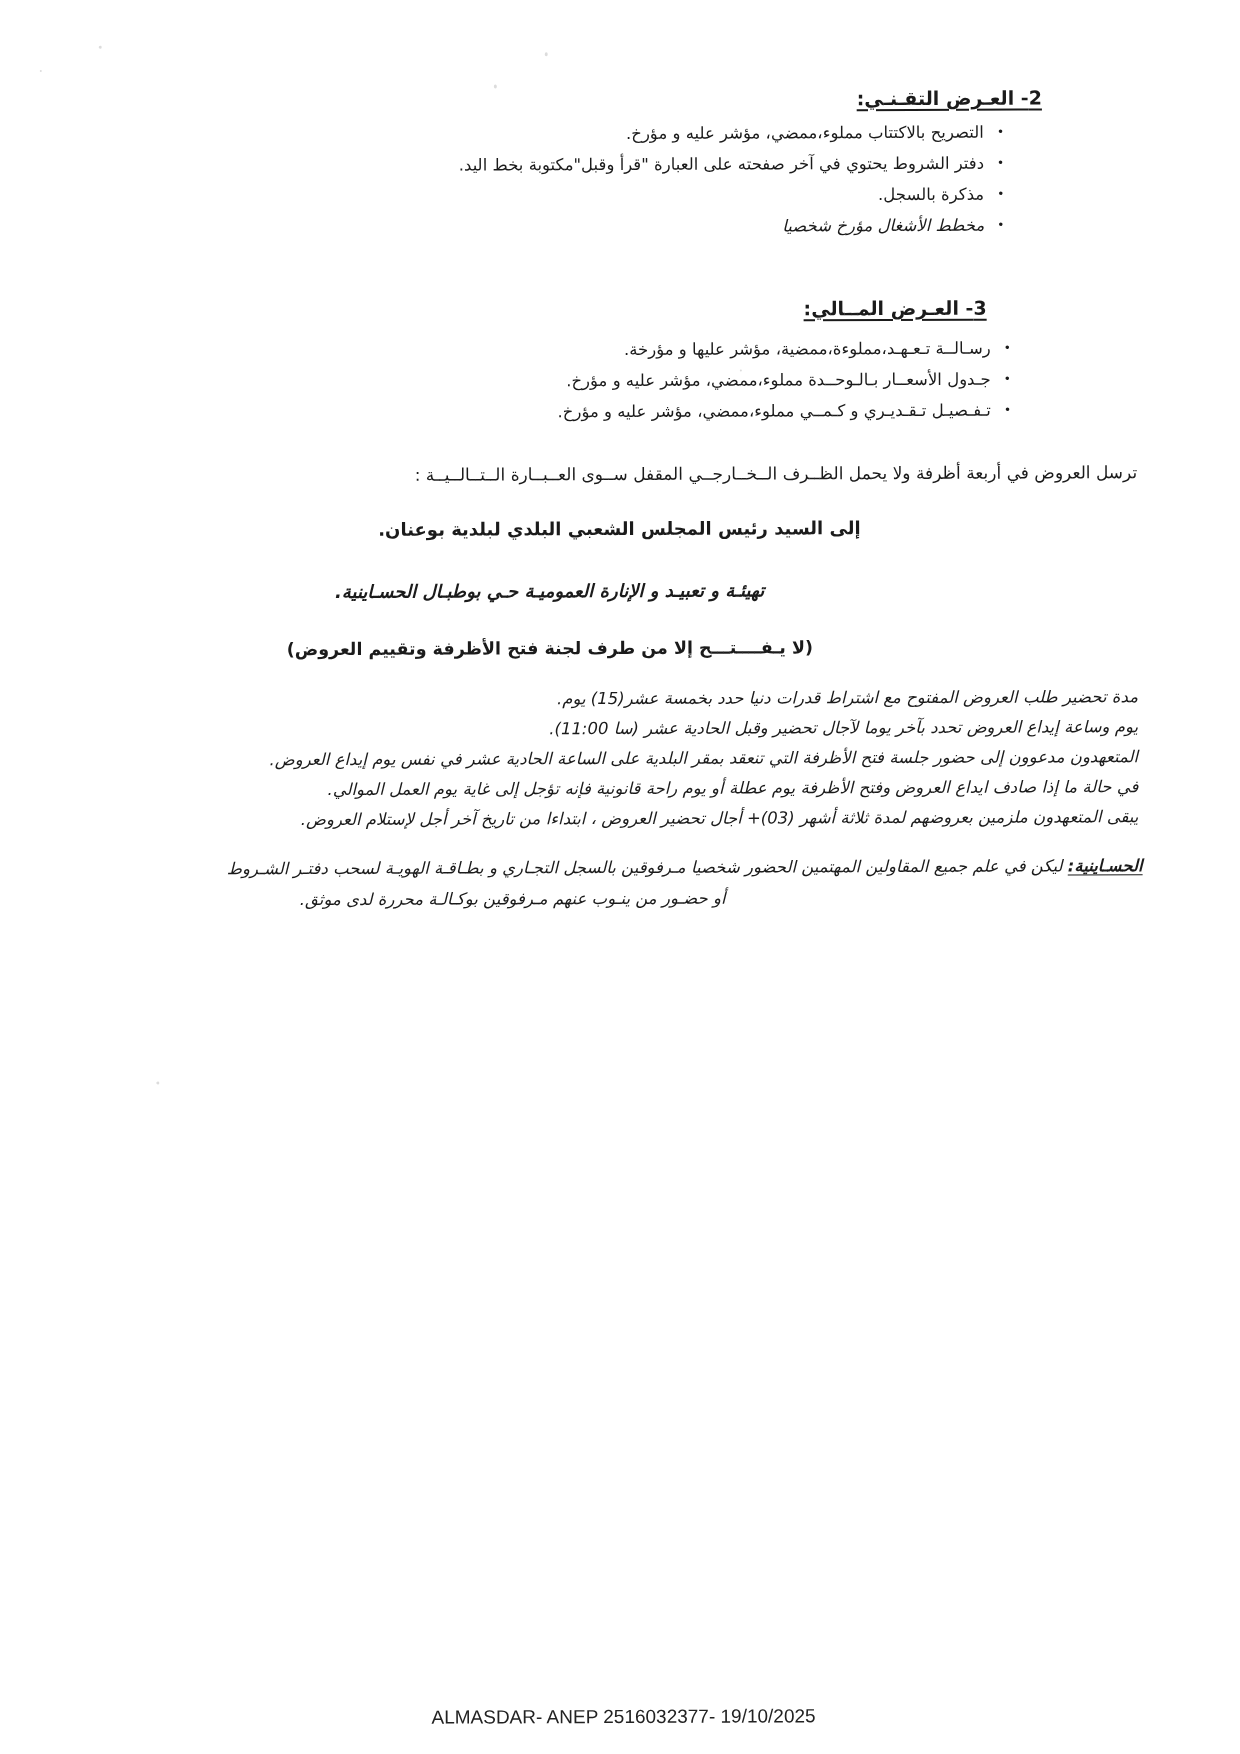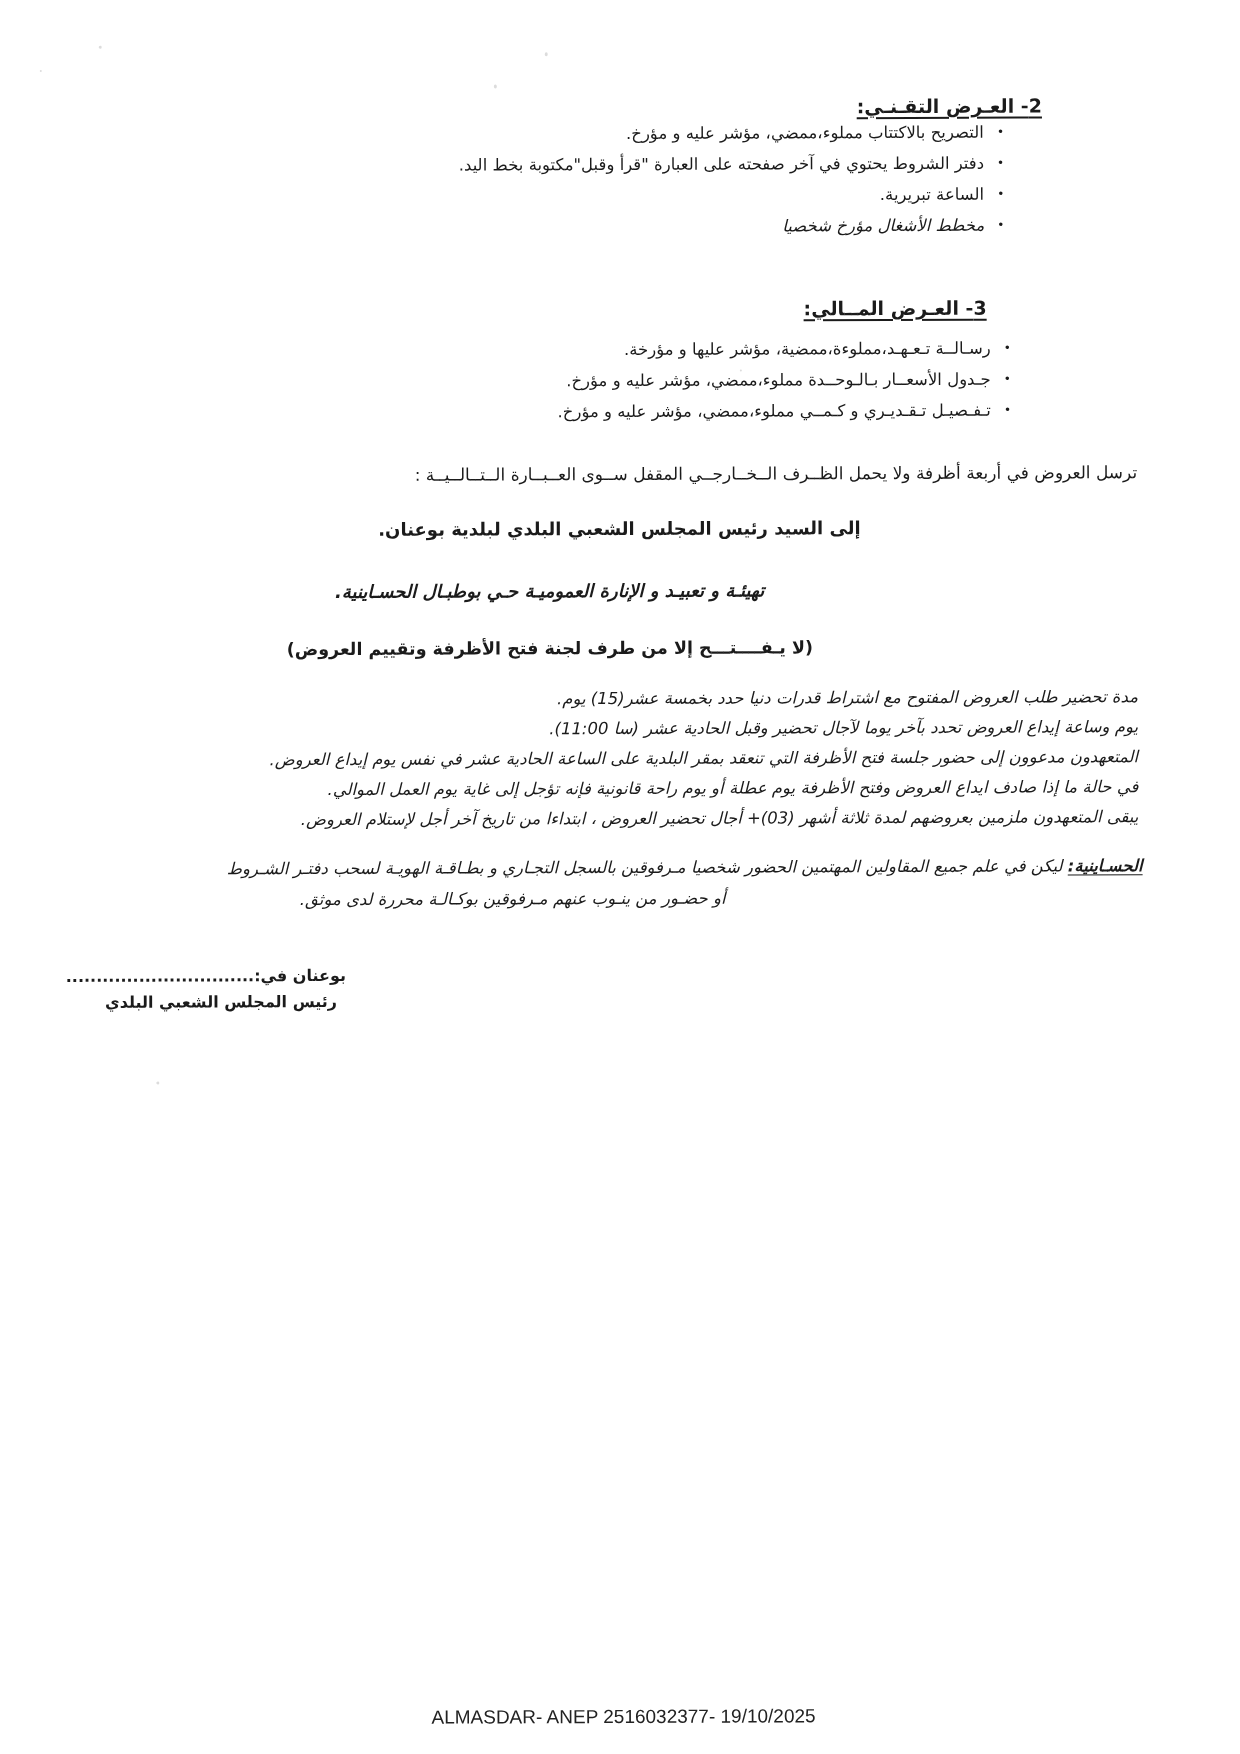--- a/index.html
+++ b/index.html
@@ -13,21 +13,21 @@
     overflow:hidden;
   }
   .tilt{position:absolute;inset:0;transform:rotate(-0.2deg);transform-origin:50% 40%;}
   .abs{position:absolute;}
 
   .sec-heading{
     font-size:19px;font-weight:bold;
     text-decoration:underline;text-underline-offset:4px;text-decoration-thickness:2px;
     white-space:nowrap;
   }
-  #sec2-heading{top:96px;right:196px;}
+  #sec2-heading{top:88px;right:196px;}
   #sec3-heading{top:298px;right:252px;}
 
   ul.blist{list-style:none;margin:0;padding:0;}
   ul.blist li{
     text-align:right;font-size:16.5px;line-height:30px;white-space:nowrap;
   }
   ul.blist .dot{margin-left:13px;font-size:12px;vertical-align:2px;}
   #sec2-list{top:118px;right:234px;}
   #sec2-list li:nth-child(4){font-style:italic;}
   #sec3-list{top:334px;right:228px;}
@@ -82,21 +82,21 @@
     <div id="sec2-heading" class="abs sec-heading">2- العـرض التقـنـي:</div>
 
     <ul id="sec2-list" class="abs blist">
       <li>
         <span class="dot">•</span><span>التصريح بالاكتتاب مملوء،ممضي، مؤشر عليه و مؤرخ.</span>
       </li>
       <li>
         <span class="dot">•</span><span>دفتر الشروط يحتوي في آخر صفحته على العبارة "قرأ وقبل"مكتوبة بخط اليد.</span>
       </li>
       <li>
-        <span class="dot">•</span><span>الساعة تبريرية.</span>
+        <span class="dot">•</span><span>مذكرة بالسجل.</span>
       </li>
       <li>
         <span class="dot">•</span><span>مخطط الأشغال مؤرخ شخصيا</span>
       </li>
     </ul>
 
     <div id="sec3-heading" class="abs sec-heading">3- العـرض المــالي:</div>
 
     <ul id="sec3-list" class="abs blist">
       <li>
@@ -124,24 +124,20 @@
       <p>المتعهدون مدعوون إلى حضور جلسة فتح الأظرفة التي تنعقد بمقر البلدية على الساعة الحادية عشر في نفس يوم إيداع العروض.</p>
       <p>في حالة ما إذا صادف ايداع العروض وفتح الأظرفة يوم عطلة أو يوم راحة قانونية فإنه تؤجل إلى غاية يوم العمل الموالي.</p>
       <p>يبقى المتعهدون ملزمين بعروضهم لمدة ثلاثة أشهر (03)+ أجال تحضير العروض ، ابتداءا من تاريخ آخر أجل لإستلام العروض.</p>
     </div>
 
     <div id="note-line1" class="abs">
       <span class="note-label">الحسـاينية:</span><span> ليكن في علم جميع المقاولين المهتمين الحضور شخصيا مـرفوقين بالسجل التجـاري و بطـاقـة الهويـة لسحب دفتـر الشـروط</span>
     </div>
     <div id="note-line2" class="abs">أو حضـور من ينـوب عنهم مـرفوقين بوكـالـة محررة لدى موثق.</div>
 
-    <div id="signature" class="abs">
-      <div class="sig-line1">بوعنان في:...............................</div>
-      <div class="sig-line2">رئيس المجلس الشعبي البلدي</div>
-    </div>
 
     <div id="footer" class="abs">ALMASDAR- ANEP 2516032377- 19/10/2025</div>
 
     <div class="speck" style="top:44px;left:101px;width:3px;height:3px;"></div>
     <div class="speck" style="top:68px;left:42px;width:2px;height:2px;"></div>
     <div class="speck" style="top:52px;left:547px;width:3px;height:4px;"></div>
     <div class="speck" style="top:84px;left:496px;width:3px;height:4px;"></div>
     <div class="speck" style="top:1080px;left:155px;width:3px;height:3px;"></div>
     <div class="speck" style="top:370px;left:741px;width:2px;height:2px;"></div>
   </div>

